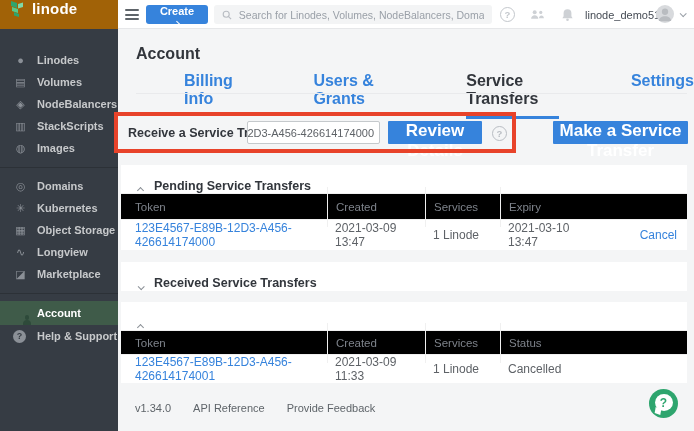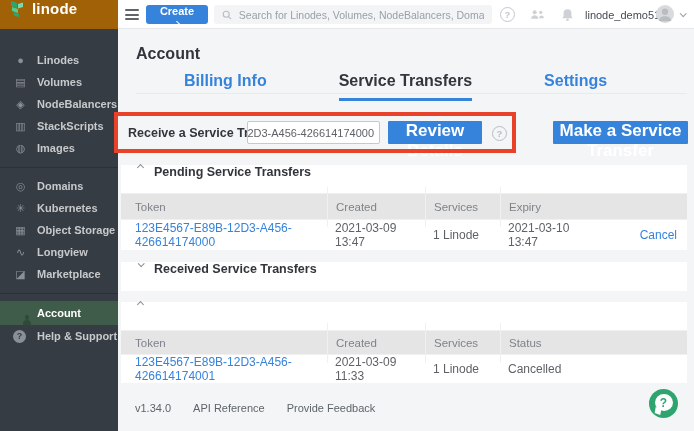--- a/index.html
+++ b/index.html
@@ -51,24 +51,24 @@
   
   .annotation { position:absolute; left:114px; top:112px; width:402px; height:41px; border:4px solid #e8432a; pointer-events:none; z-index:6; }
   .recv-label { position:absolute; left:128px; top:126px; font-size:12.5px; font-weight:bold; color:#32363c; }
   .token-input { position:absolute; left:247px; top:121px; width:133px; height:23px; background:#fff; border:1px solid #c5c9cc; border-radius:2px; display:flex; justify-content:flex-end; align-items:center; overflow:hidden; padding:0 5px; font-size:11px; color:#5e6267; white-space:nowrap; cursor:text; }
   .btn-blue { background:#3683dc; color:#fff; border:none; border-radius:1px; font-family:inherit; font-size:17px; font-weight:bold; cursor:pointer; }
   .review-btn { position:absolute; left:388px; top:121px; width:94px; height:23px; }
   .recv-help { position:absolute; left:492px; top:126px; width:15px; height:15px; border:1.5px solid #b9bdc3; border-radius:50%; color:#b9bdc3; font-size:9.5px; font-weight:bold; display:flex; align-items:center; justify-content:center; cursor:pointer; }
   .make-btn { position:absolute; left:553px; top:121px; width:135px; height:23px; }
   
   .panel { position:absolute; left:121px; width:566px; background:#fff; }
-  .panel-head { height:28px; display:flex; align-items:flex-start; padding-left:17px; gap:11px; cursor:pointer; }
+  .panel-head { height:28px; display:flex; align-items:flex-end; padding-left:17px; gap:11px; cursor:pointer; }
   .panel-head .chev { border-color:#8b9097; }
   .panel-title { font-size:12.5px; font-weight:bold; color:#32363c; }
-  .thead { display:flex; background:#e5e5e5; border-top:1px solid #f0f0f0; border-bottom:1px solid #f0f0f0; height:27px; align-items:center; font-size:11.5px; color:#7e838b; }
+  .thead { display:flex; background:#000000; border-top:1px solid #f0f0f0; border-bottom:1px solid #f0f0f0; height:27px; align-items:center; font-size:11.5px; color:#7e838b; }
   .trow { display:flex; height:30px; align-items:center; font-size:12px; color:#5e6267; }
   .c1 { width:206px; padding-left:14px; }
   .c2 { width:98px; padding-left:8px; }
   .c3 { width:75px; padding-left:8px; }
   .c4 { width:90px; padding-left:8px; }
   .c5 { flex:1; text-align:right; padding-right:10px; }
   .thead .c2,.thead .c3,.thead .c4 { border-left:1px solid #f0f0f0; height:40px; display:flex; align-items:center; }
   a.link, .link { color:#3683dc; text-decoration:none; cursor:pointer; font-size:12px; }
   #panel-pending { top:165px; }
   #panel-received { top:262px; height:29px; }
@@ -192,20 +192,21 @@
       <circle cx="8" cy="6" r="2.8" fill="#b9bcc0"></circle>
       <path d="M2.5 14.5c0-3 2.5-4.6 5.5-4.6s5.5 1.6 5.5 4.6z" fill="#b9bcc0"></path>
     </svg>
   </div>
   <span class="tb-caret chev down"></span>
 </div>
 
 <div class="page-title">Account</div>
 <div class="tabs">
   <div class="tab">Billing Info</div>
+  <div class="tab">Users &amp; Grants</div>
   <div class="tab active">Service Transfers</div>
   <div class="tab">Settings</div>
 </div>
 <div class="tabs-rule"></div>
 
 <div class="recv-label">Receive a Service Transfer</div>
 <div class="token-input">9B-12D3-A456-426614174000</div>
 <button class="btn-blue review-btn">Review Details</button>
 <div class="recv-help">?</div>
 <button class="btn-blue make-btn">Make a Service Transfer</button>

